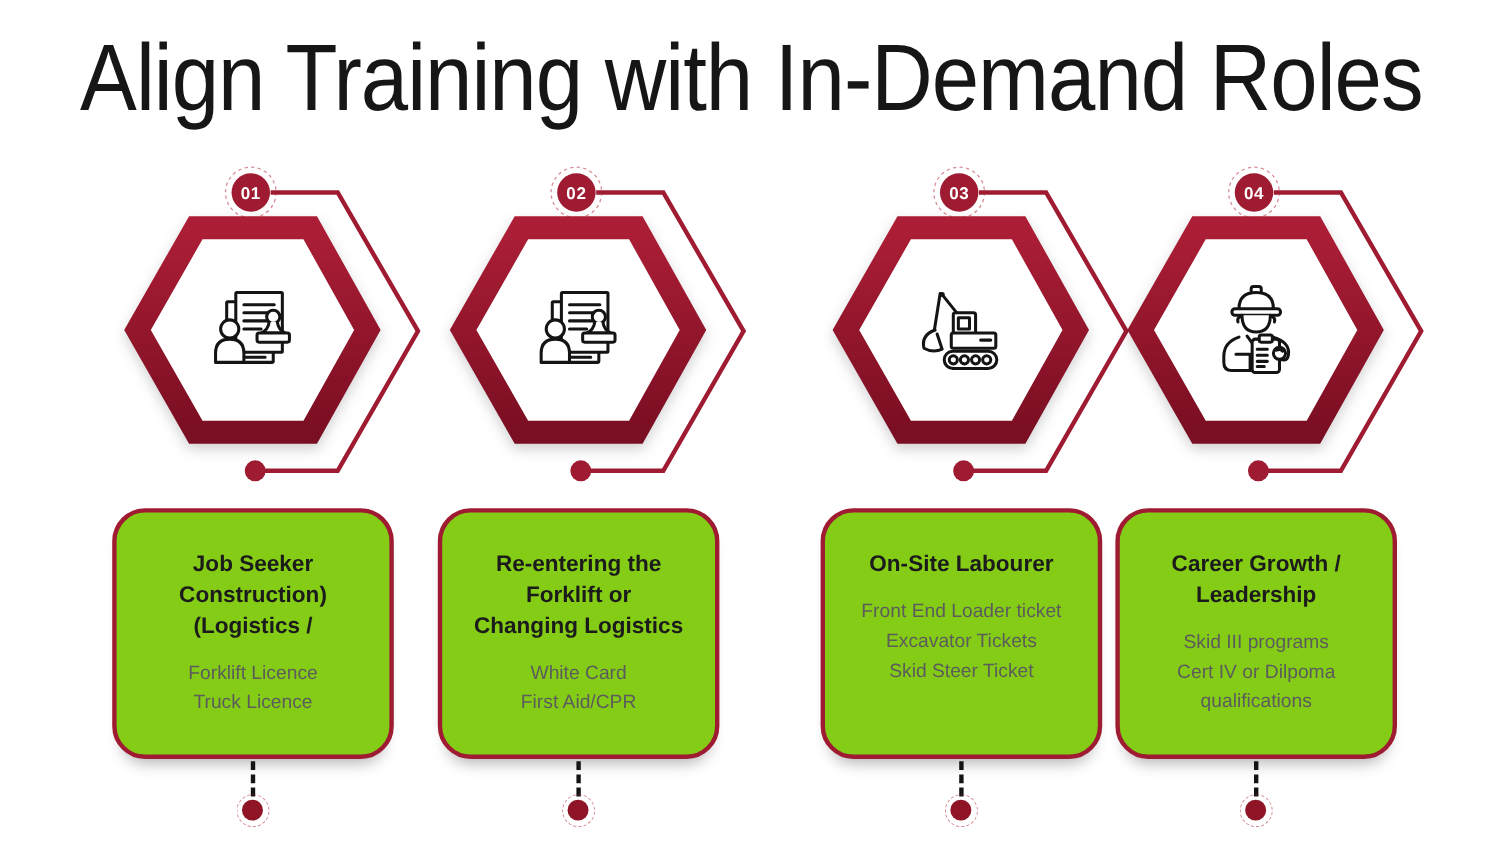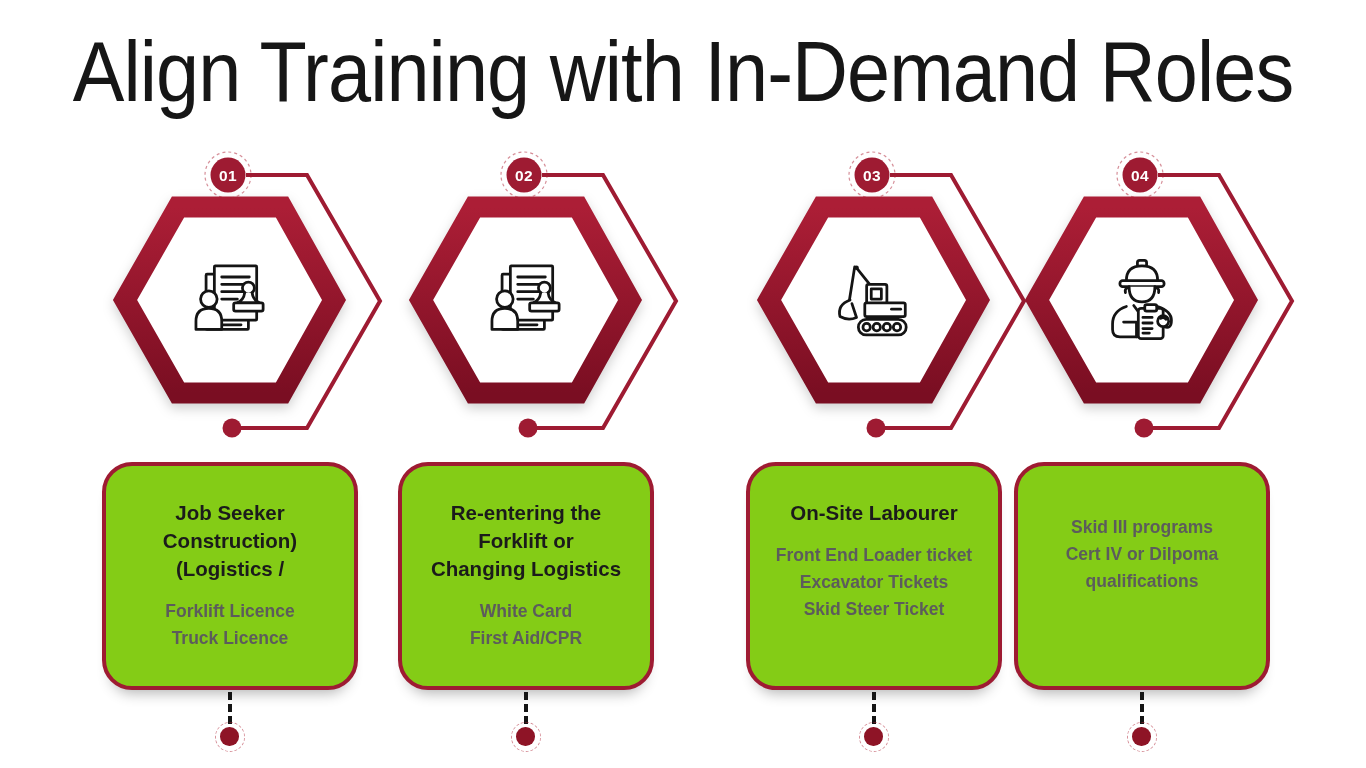--- a/index.html
+++ b/index.html
@@ -37,21 +37,21 @@
   .icon .solid{fill:var(--icon-stroke,#141414);stroke:none;}
 
   
   .card{
     position:absolute;left:26px;top:322px;width:256px;height:228px;box-sizing:border-box;
     background:#84cc16;border:4px solid var(--primary,#9E1B32);border-radius:30px;
     box-shadow:0 12px 14px -9px rgba(0,0,0,.3);
     padding:33px 14px 0;text-align:center;
   }
   .card-title{font-size:20.5px;font-weight:700;line-height:28px;color:var(--card-title-text,#1b1b1b);}
-  .card-items{margin-top:15px;font-size:17.5px;line-height:27px;color:var(--card-body-text,#5c5c5c);font-weight:bold;}
+  .card-items{margin-top:15px;font-size:17.5px;line-height:27px;color:var(--card-body-text,#5c5c5c);}
 
   
   .dash-line{position:absolute;left:152px;top:552px;height:32px;width:0;border-left:4.5px dashed #141414;}
   .end-dot{
     position:absolute;left:139px;top:582px;width:30px;height:30px;box-sizing:border-box;
     border:1.5px dashed rgba(173,32,51,.5);border-radius:50%;
   }
   .end-dot-inner{
     position:absolute;left:4.2px;top:4.2px;width:18.5px;height:18.5px;border-radius:50%;
     background:var(--dot,#8E1426);display:block;
@@ -217,20 +217,24 @@
       <path d="M51 69 H61 M51 75 H61 M51 81 H61 M51 86 H58"></path>
       <circle class="wfill" cx="73" cy="73" r="6"></circle>
       <path d="M70 70 q4 -2 6 1"></path>
     </g>
     <circle class="badge-ring" cx="152" cy="35" r="23"></circle>
     <circle class="badge-bg" cx="152" cy="35" r="17.5"></circle>
     <text class="badge-num" x="152" y="40.5" text-anchor="middle">04</text>
     <circle class="conn-dot" cx="156" cy="288" r="9.5"></circle>
   </svg>
   <div class="card">
+    <div class="card-title">
+      <div>Career Growth /</div>
+      <div>Leadership</div>
+    </div>
     <div class="card-items">
       <div>Skid III programs</div>
       <div>Cert IV or Dilpoma qualifications</div>
     </div>
   </div>
   <div class="dash-line"></div>
   <div class="end-dot">
       <span class="end-dot-inner"></span>
     </div>
 </div>

